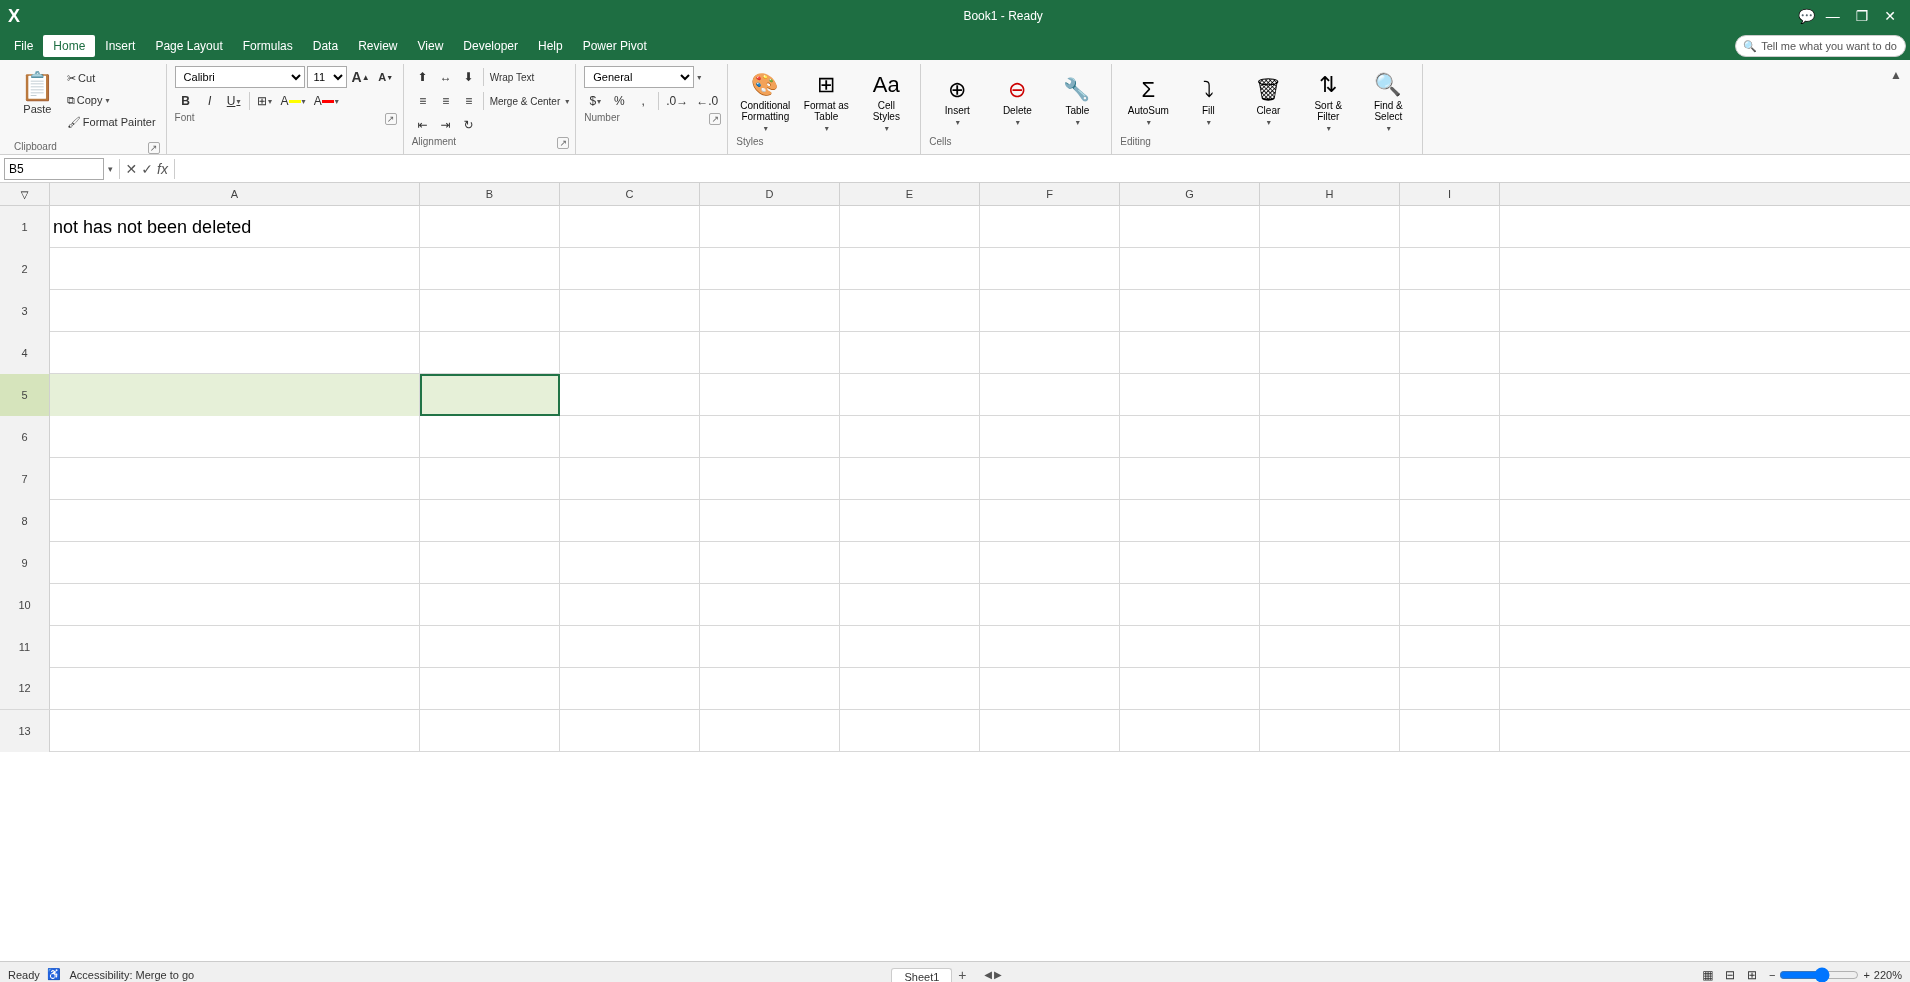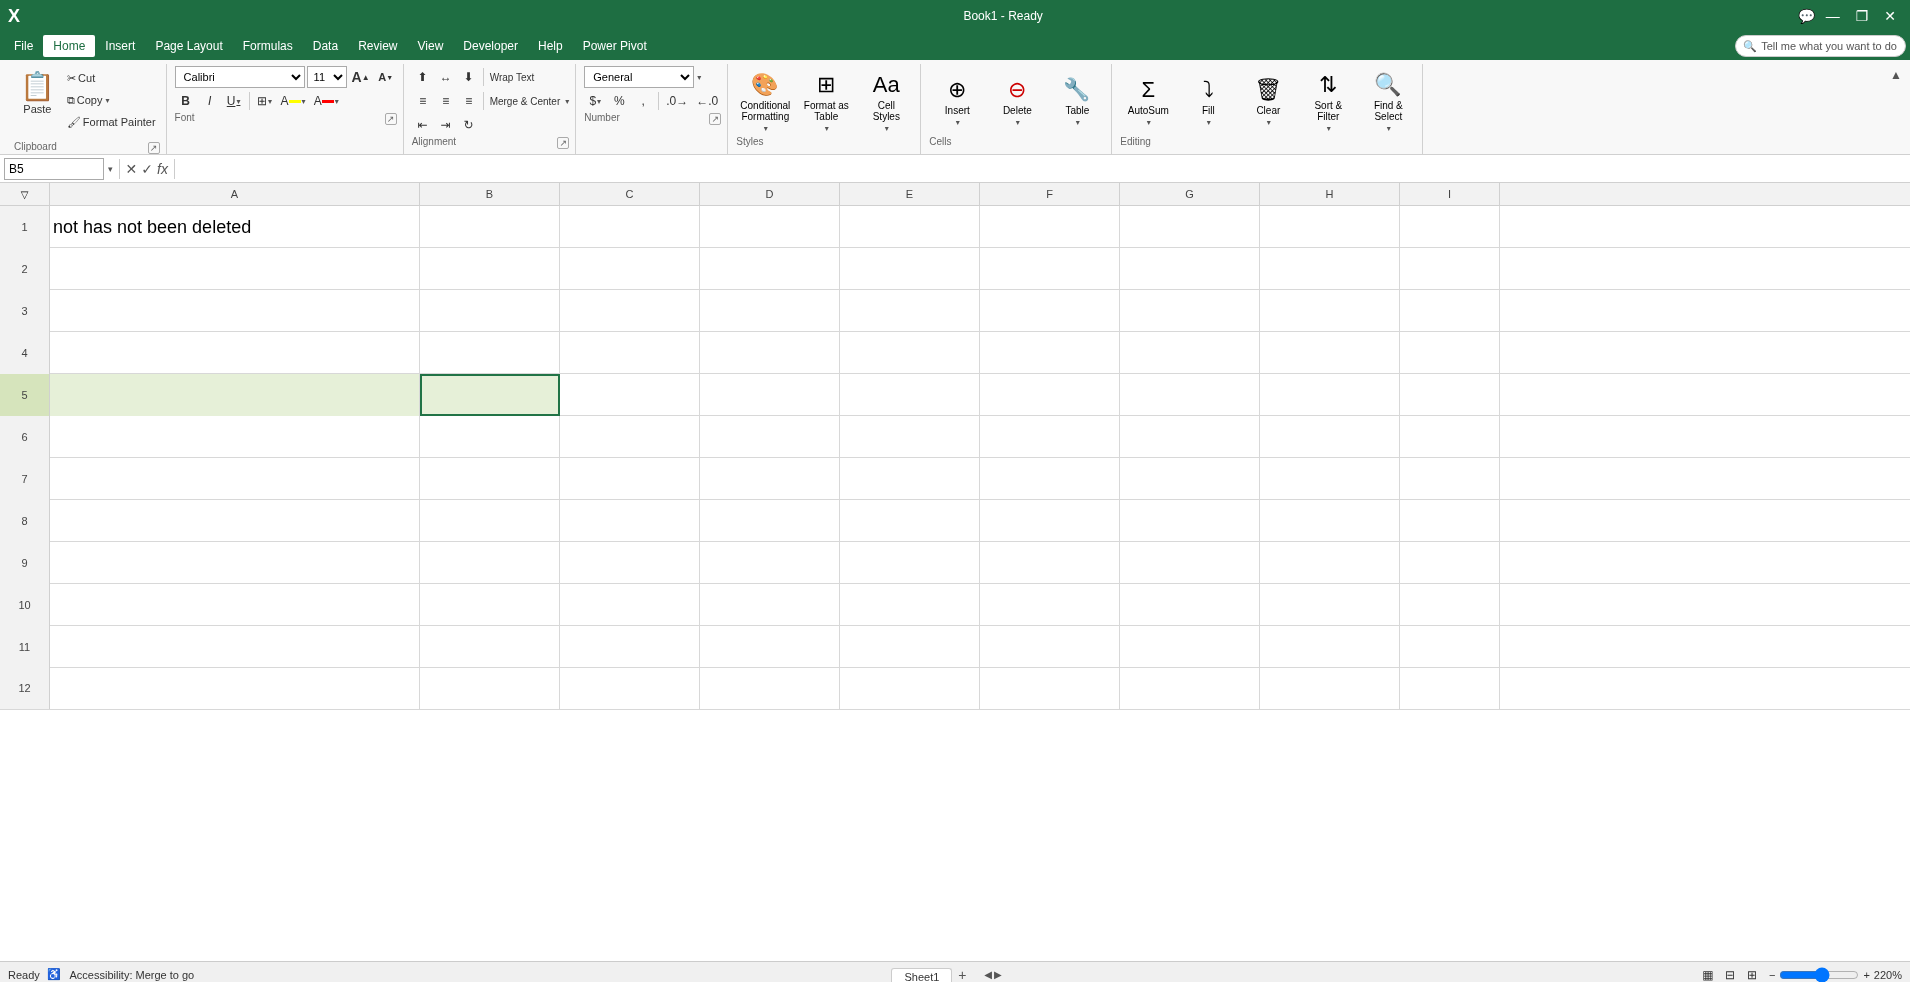--- a/index.html
+++ b/index.html
@@ -841,20 +841,32 @@
       <div class="cell" style="width:140px;height:42px;"></div>
       <div class="cell" style="width:140px;height:42px;"></div>
       <div class="cell" style="width:140px;height:42px;"></div>
       <div class="cell" style="width:140px;height:42px;"></div>
       <div class="cell" style="width:140px;height:42px;"></div>
       <div class="cell" style="width:140px;height:42px;"></div>
       <div class="cell" style="width:140px;height:42px;"></div>
       <div class="cell" style="width:100px;height:42px;"></div>
     </div>
 
+    <div class="grid-row" style="height:42px;">
+      <div class="row-num" style="height:42px;">13</div>
+      <div class="cell" style="width:370px;height:42px;"></div>
+      <div class="cell" style="width:140px;height:42px;"></div>
+      <div class="cell" style="width:140px;height:42px;"></div>
+      <div class="cell" style="width:140px;height:42px;"></div>
+      <div class="cell" style="width:140px;height:42px;"></div>
+      <div class="cell" style="width:140px;height:42px;"></div>
+      <div class="cell" style="width:140px;height:42px;"></div>
+      <div class="cell" style="width:140px;height:42px;"></div>
+      <div class="cell" style="width:100px;height:42px;"></div>
+    </div>
   </div>
 </div>
 
 <div id="status-bar">
   <div class="status-left">
     <span>Ready</span>
     <span style="color:#555;">♿</span>
     <span>Accessibility: Merge to go</span>
   </div>
 

